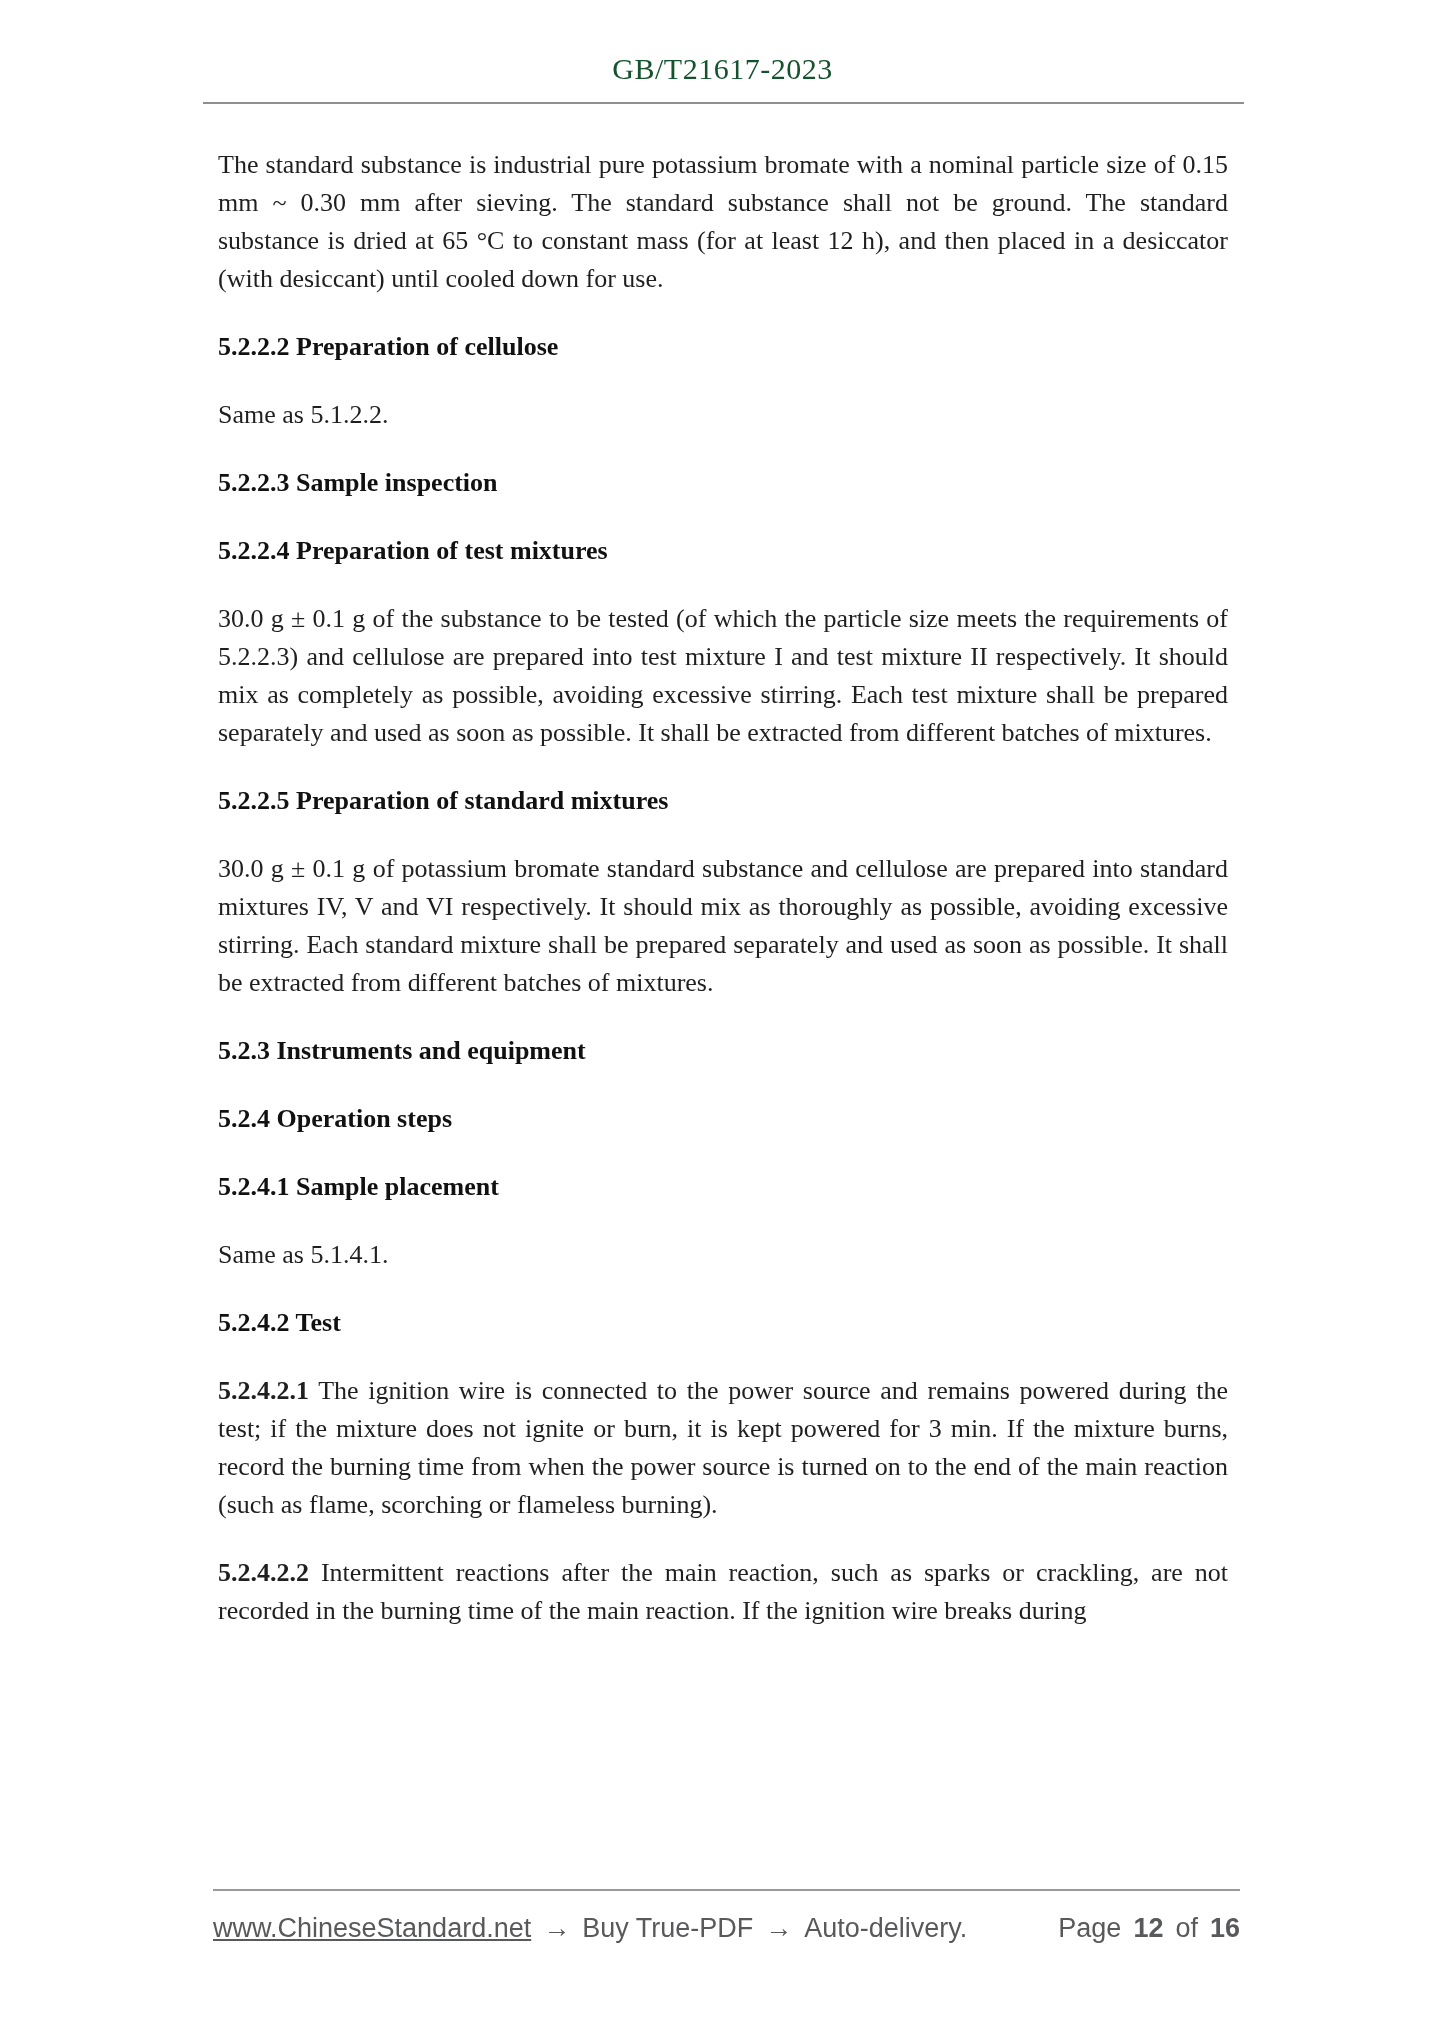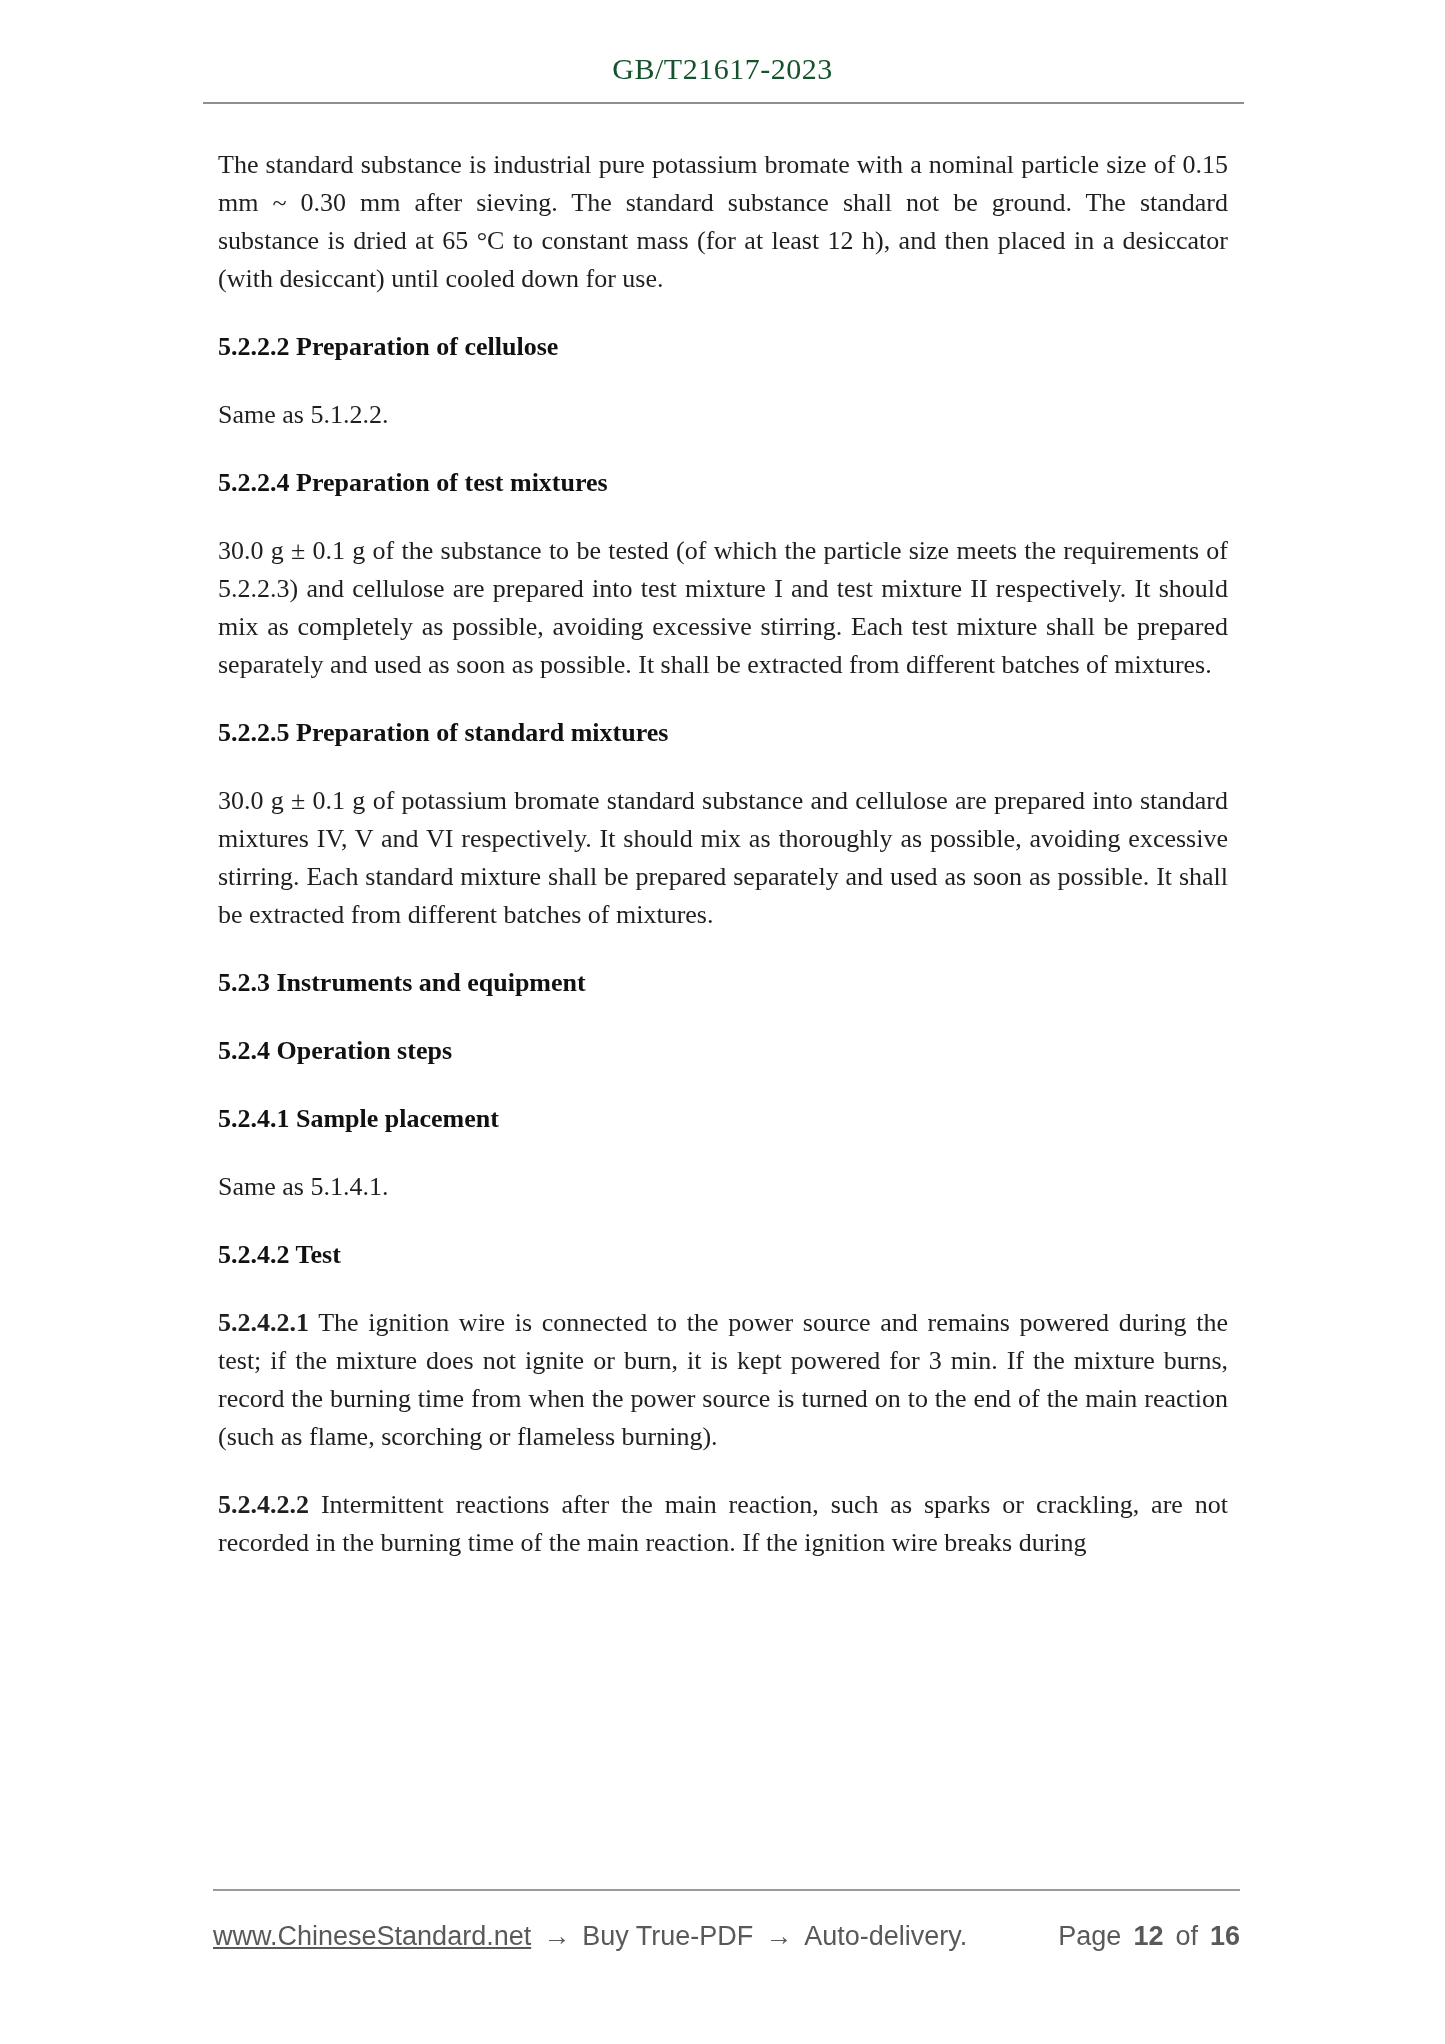--- a/index.html
+++ b/index.html
@@ -51,21 +51,21 @@
   .doc-footer {
     position: absolute;
     left: 213px;
     right: 205px;
     top: 1889px;
     border-top: 2px solid #9a9a9a;
     font-family: "Liberation Sans", sans-serif;
     color: #58595b;
   }
   .footer-row {
-    padding-top: 30px;
+    padding-top: 22px;
     display: flex;
     justify-content: space-between;
     align-items: baseline;
     font-size: 27px;
   }
   .footer-left {
     display: flex;
     align-items: baseline;
     gap: 12px;
   }
@@ -92,20 +92,21 @@
   </div>
 
   <div class="content">
 
     <p>The standard substance is industrial pure potassium bromate with a nominal particle size of 0.15 mm ~ 0.30 mm after sieving. The standard substance shall not be ground. The standard substance is dried at 65 °C to constant mass (for at least 12 h), and then placed in a desiccator (with desiccant) until cooled down for use.</p>
 
     <h3>5.2.2.2 Preparation of cellulose</h3>
 
     <p>Same as 5.1.2.2.</p>
 
+    <h3>5.2.2.3 Sample inspection</h3>
 
 
     <h3>5.2.2.4 Preparation of test mixtures</h3>
 
     <p>30.0 g ± 0.1 g of the substance to be tested (of which the particle size meets the requirements of 5.2.2.3) and cellulose are prepared into test mixture I and test mixture II respectively. It should mix as completely as possible, avoiding excessive stirring. Each test mixture shall be prepared separately and used as soon as possible. It shall be extracted from different batches of mixtures.</p>
 
     <h3>5.2.2.5 Preparation of standard mixtures</h3>
 
     <p>30.0 g ± 0.1 g of potassium bromate standard substance and cellulose are prepared into standard mixtures IV, V and VI respectively. It should mix as thoroughly as possible, avoiding excessive stirring. Each standard mixture shall be prepared separately and used as soon as possible. It shall be extracted from different batches of mixtures.</p>
 

